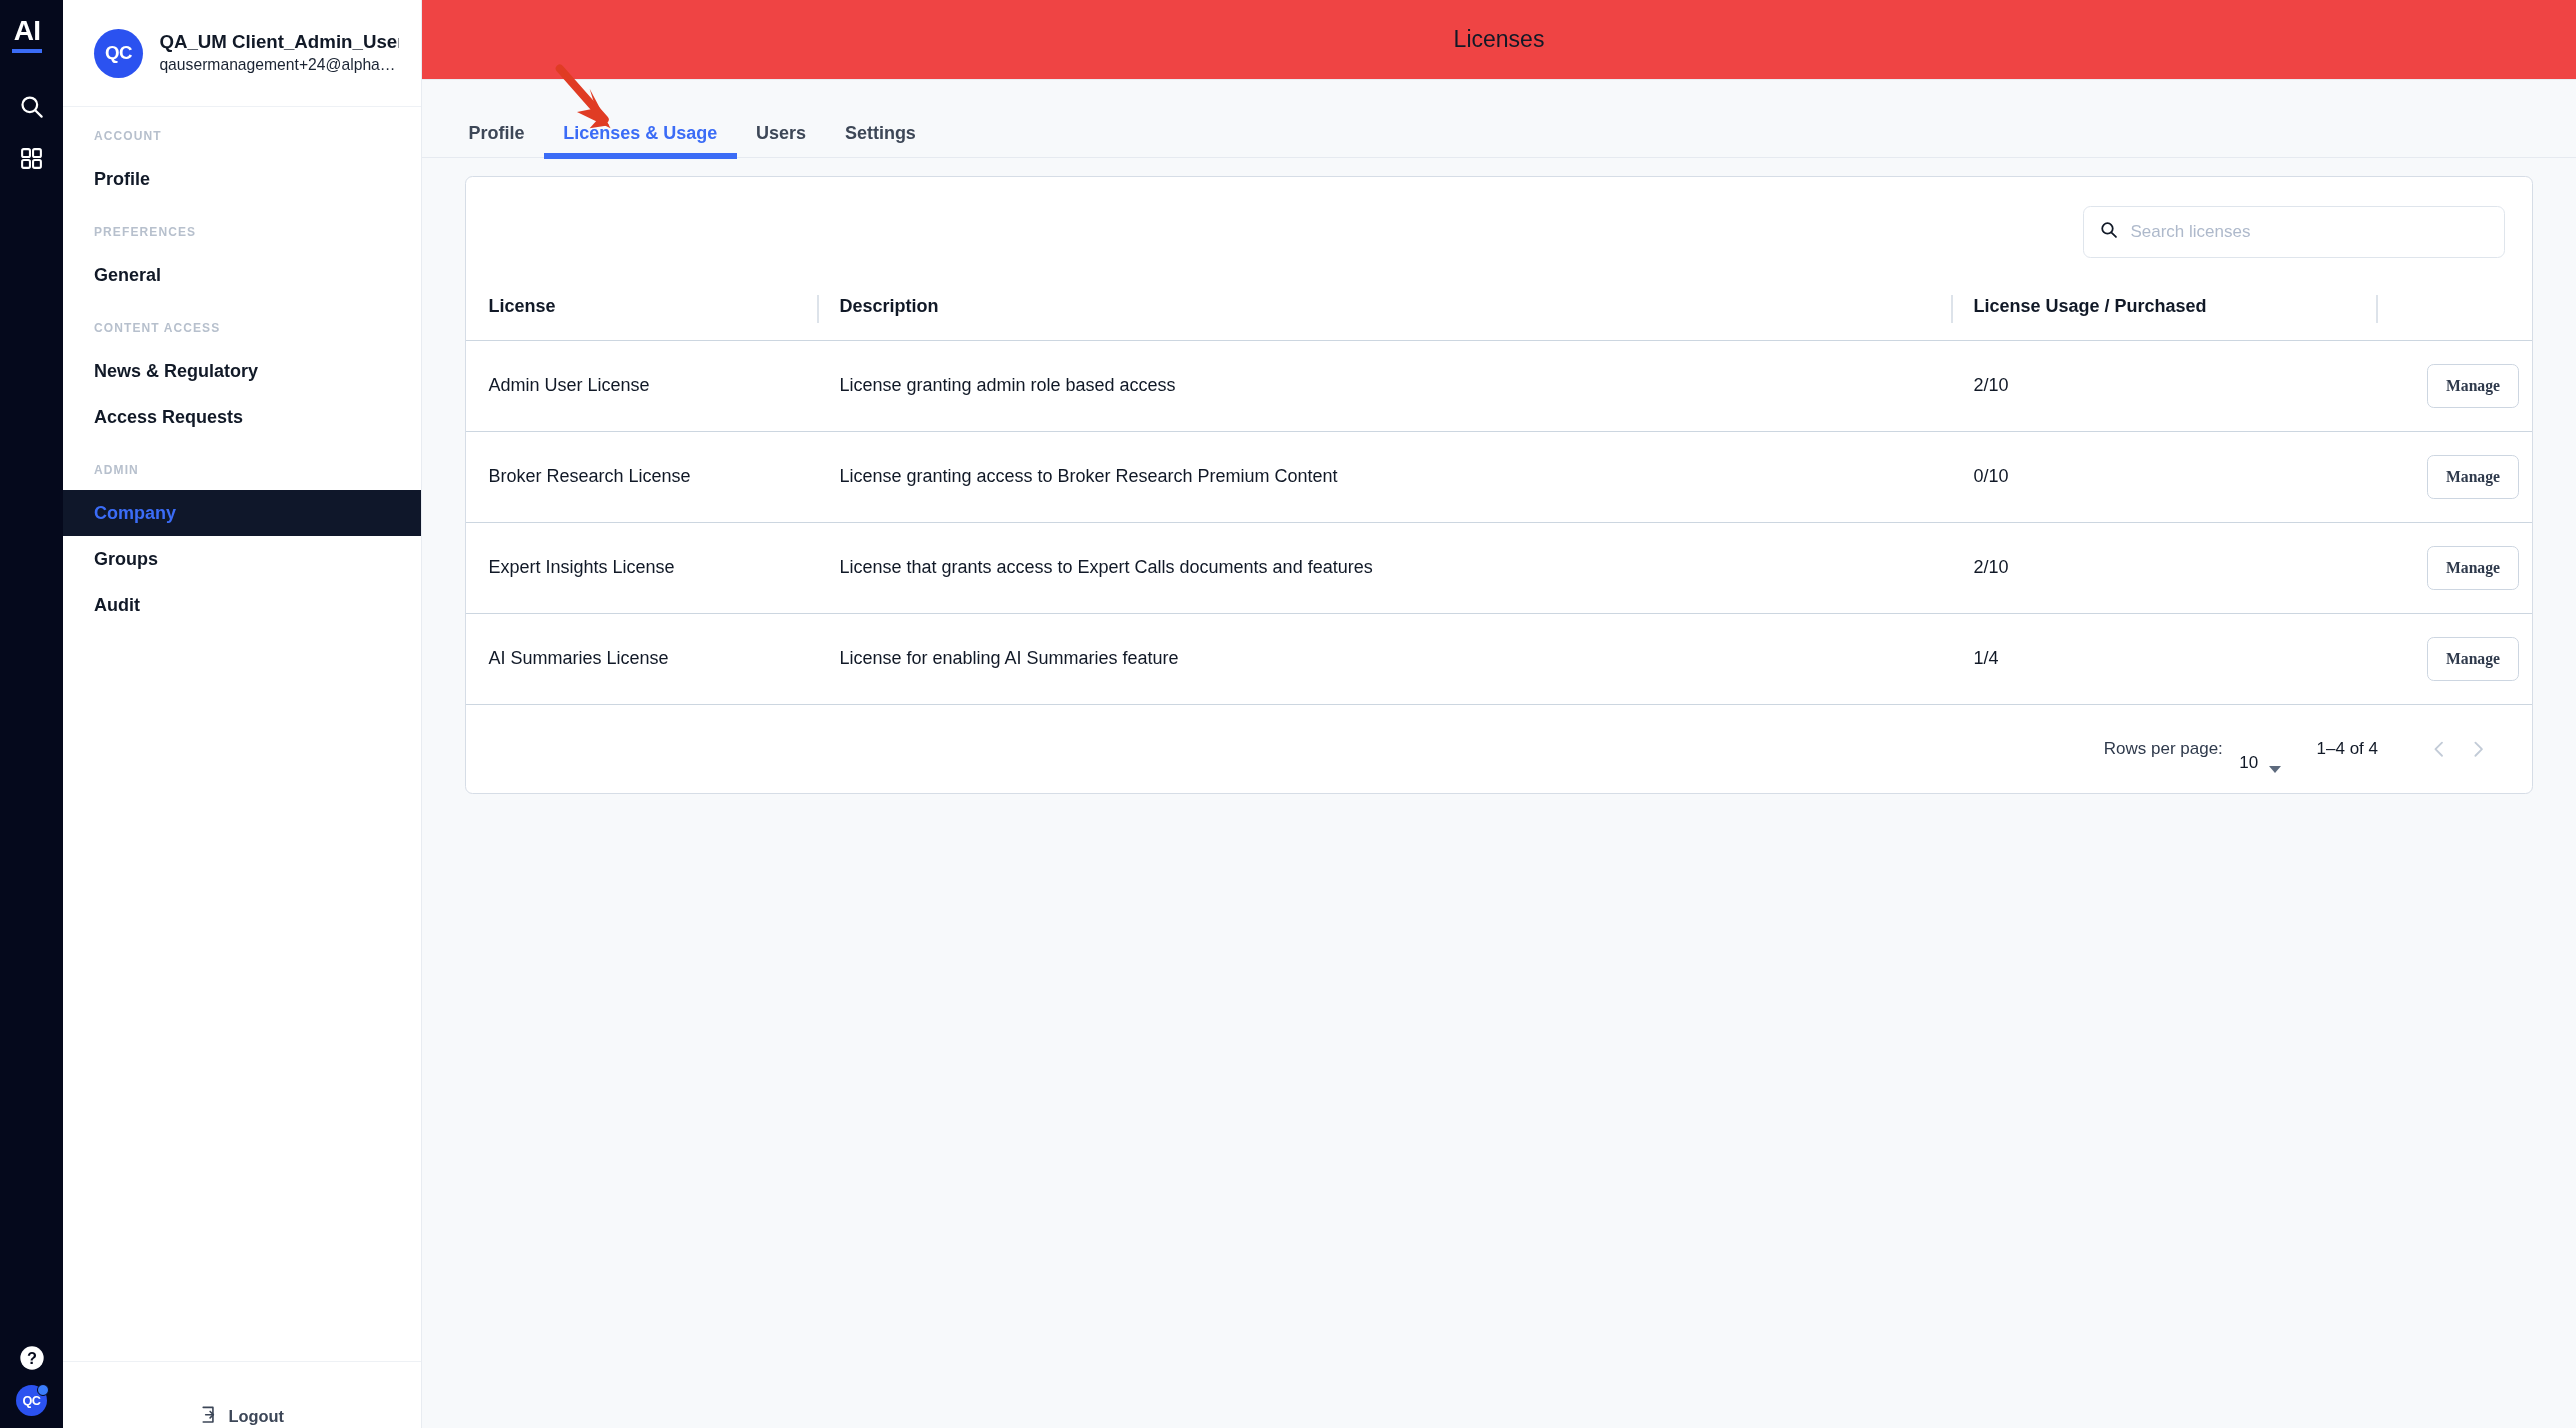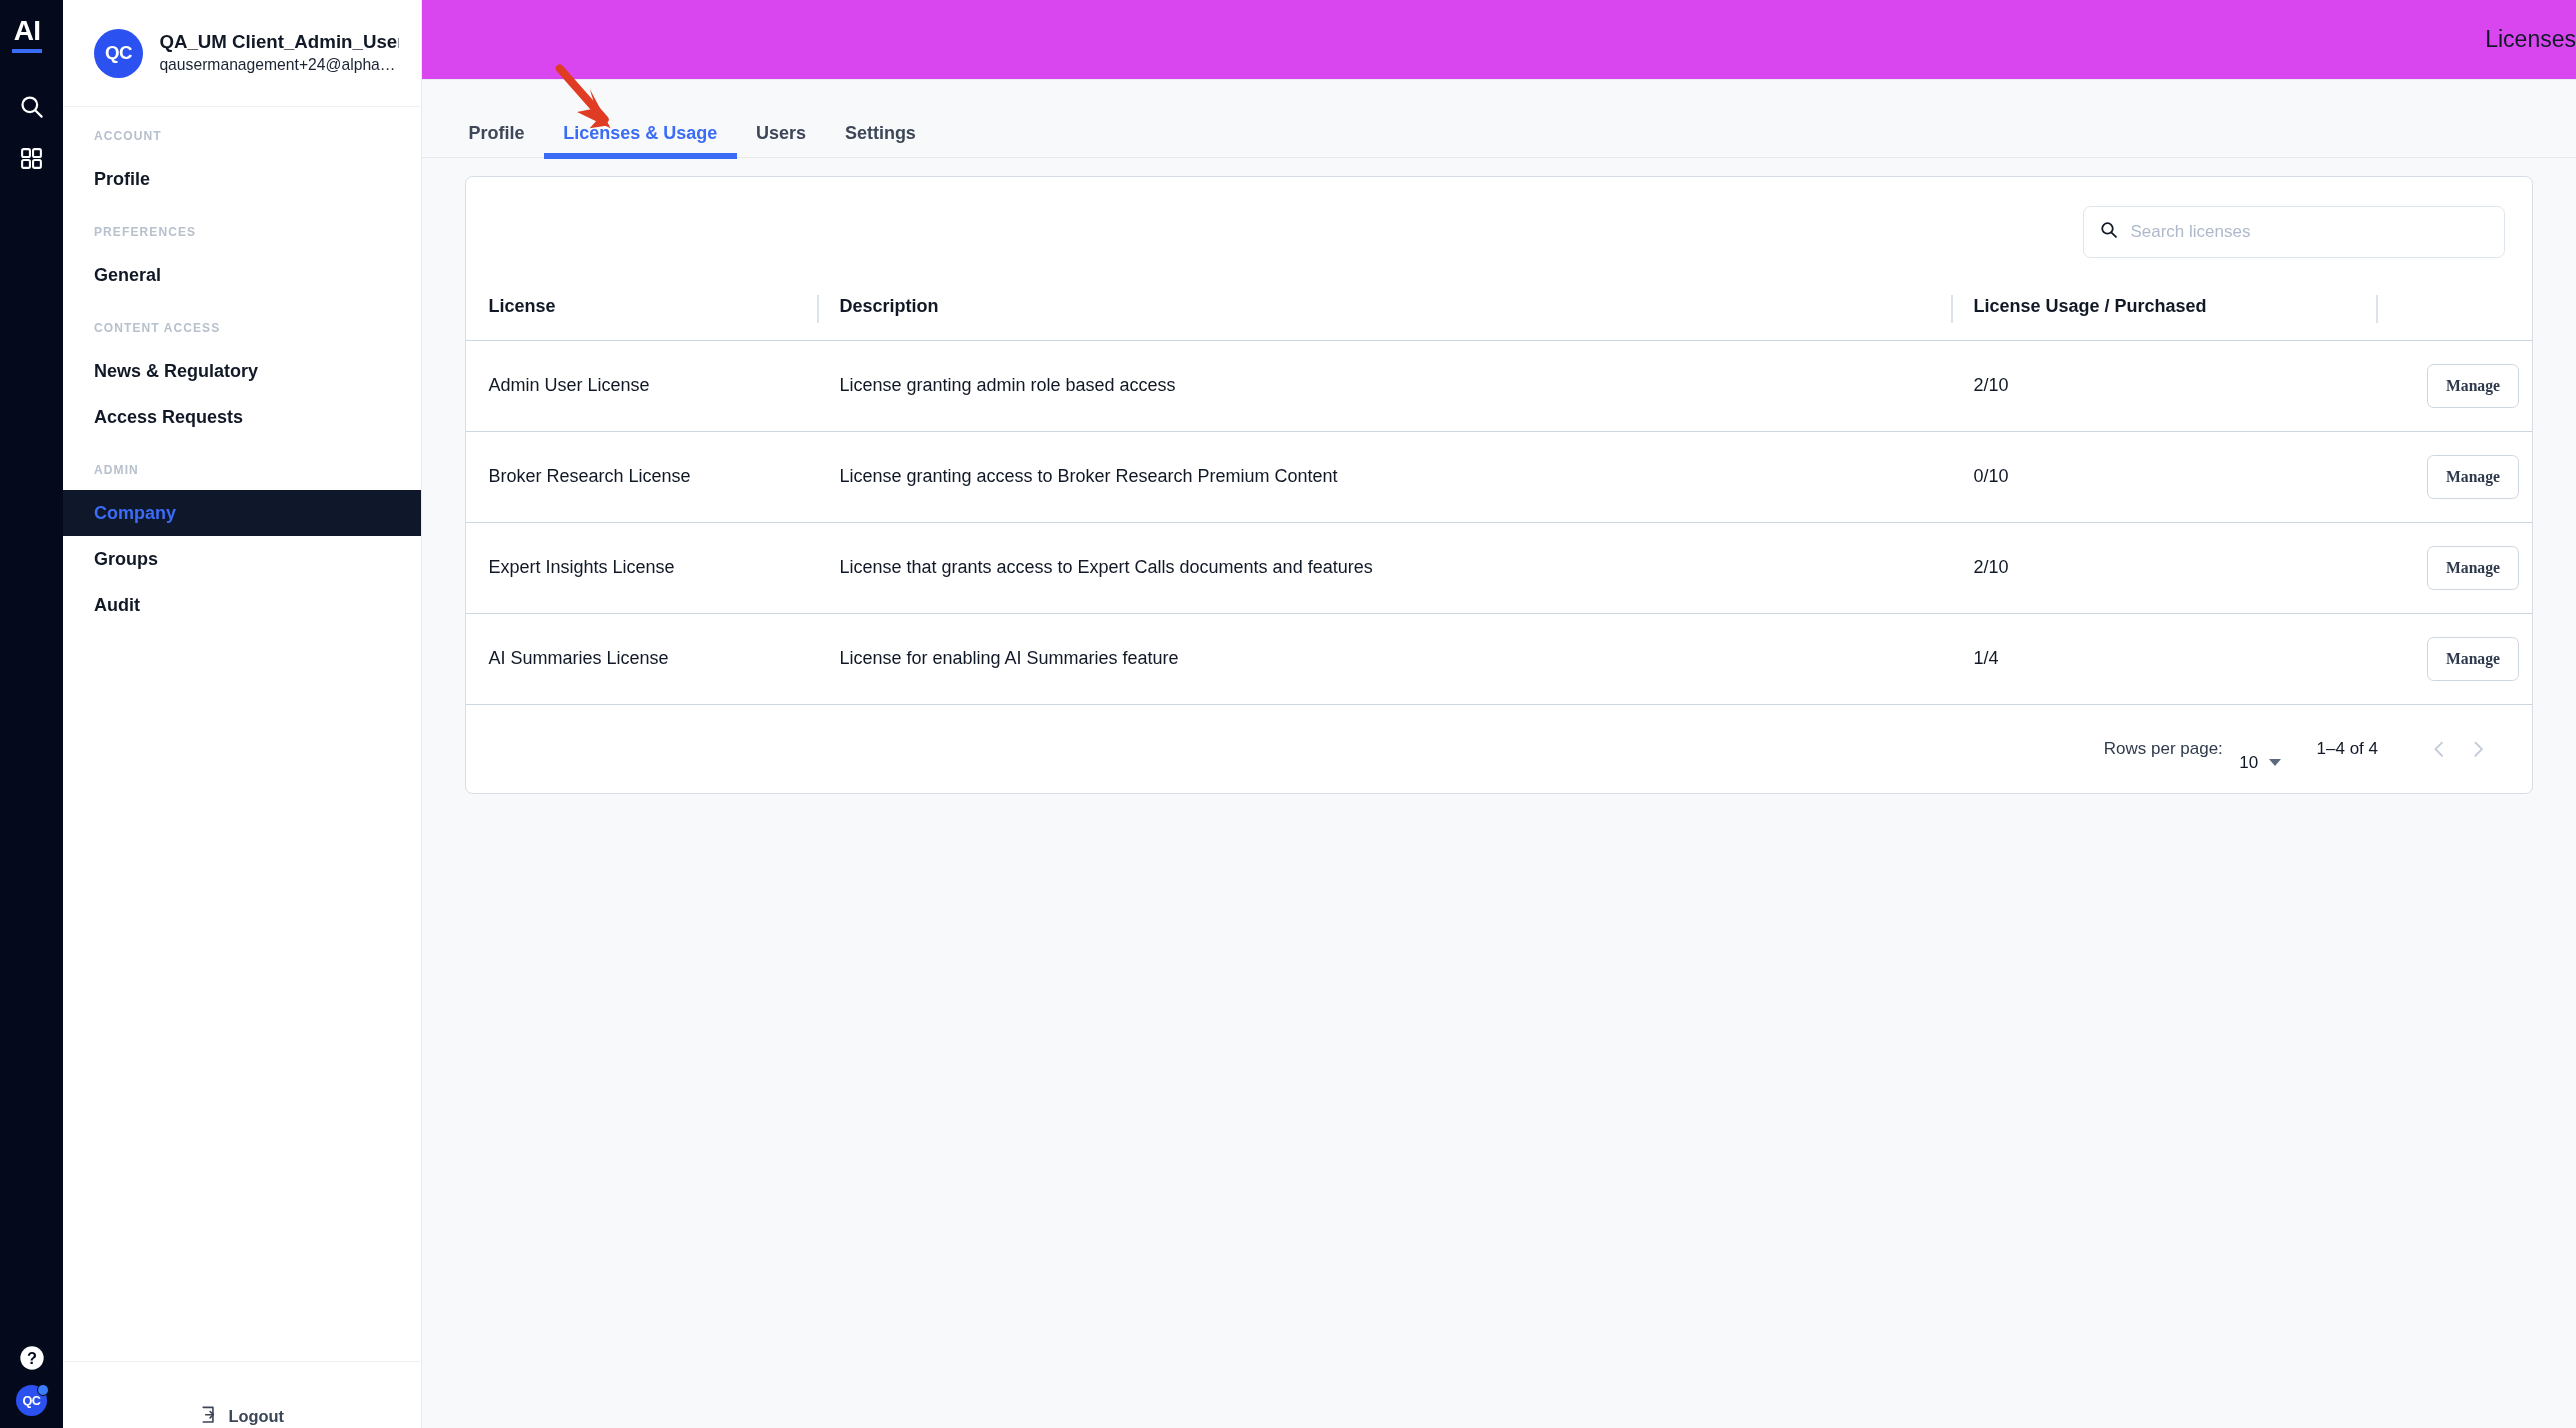--- a/index.html
+++ b/index.html
@@ -139,23 +139,23 @@
   .main {
     flex: 1 1 auto;
     height: 1428px;
     display: flex; flex-direction: column;
     background: #f7f9fb;
     min-width: 0;
   }
   .main-header {
     height: 80px;
     flex: 0 0 80px;
-    background: #d946ef;
+    background: #ef4444;
     border-bottom: 1.5px solid #e8ecf1;
-    display: flex; align-items: center; justify-content: flex-end;
+    display: flex; align-items: center; justify-content: center;
   }
   .main-title {
     font-size: 23px; color: #111927; font-weight: 400;
   }
   .tabs {
     height: 78px;
     flex: 0 0 78px;
     background: #f7f9fb;
     display: flex; align-items: flex-end;
     padding-left: 27px;
@@ -255,21 +255,21 @@
     height: 88px;
     display: flex; align-items: center; justify-content: flex-end;
     padding-right: 34px;
     gap: 0px;
   }
   .pager-label {
     font-size: 17px; color: #2f3a4c;
     margin-right: 16.4px;
   }
   .pager-select {
-    display: flex; align-items: center; gap: 10.4px;
+    display: flex; align-items: flex-end; gap: 10.4px;
     font-size: 17px; color: #111927;
     cursor: pointer;
     margin-right: 36px;
     margin-top: 28px;
   }
   .caret {
     width: 0; height: 0;
     border-left: 6.7px solid transparent;
     border-right: 6.7px solid transparent;
     border-top: 7.5px solid #5d6personally;

